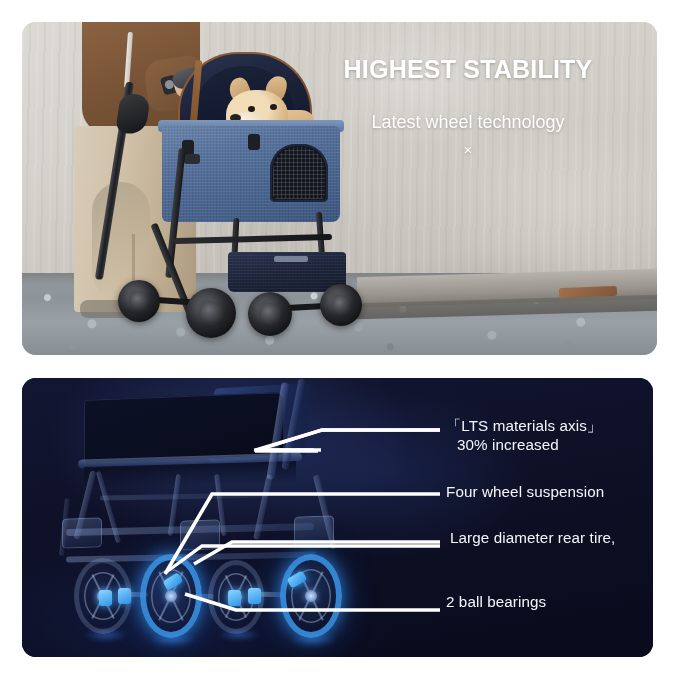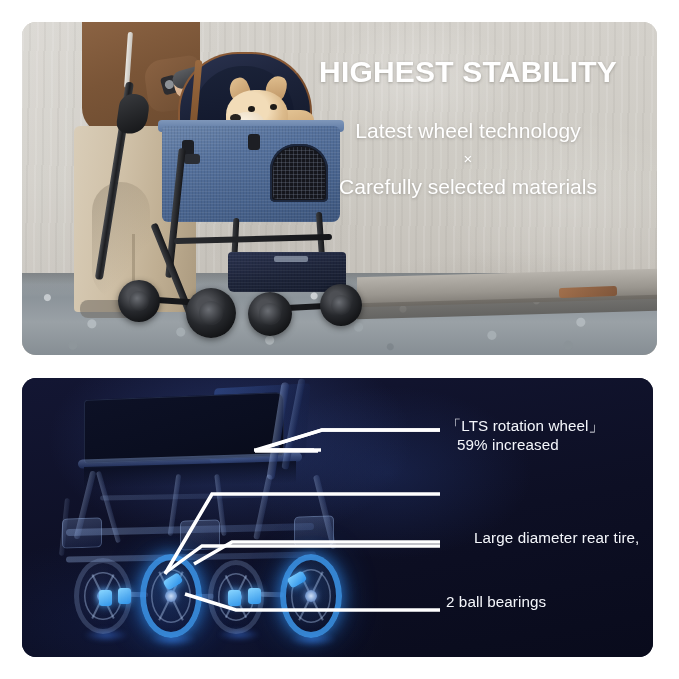--- a/index.html
+++ b/index.html
@@ -339,27 +339,27 @@
   }
   .ax1 { left:128px; top:276px; width:44px; height:6px; transform:rotate(4deg); }
   .ax2 { left:262px; top:282px; width:44px; height:6px; transform:rotate(-3deg); }
 
   
   .headline-block {
     position:absolute; left:268px; top:34px; width:356px;
     text-align:center; color:#ffffff;
   }
   .headline {
-    font-size: 30px; font-weight: 700; letter-spacing: .2px;
+    font-size: 25px; font-weight: 700; letter-spacing: .2px;
     line-height: 1.05;
     text-shadow: 0 1px 3px rgba(60,56,50,.35);
     white-space: nowrap;
   }
   .sub1, .sub2 {
-    font-size: 21px; font-weight: 400; line-height: 1.2;
+    font-size: 18px; font-weight: 400; line-height: 1.2;
     text-shadow: 0 1px 3px rgba(60,56,50,.30);
     white-space: nowrap;
   }
   .sub1 { margin-top: 30px; }
   .times {
     font-size: 15px; margin-top: 7px; margin-bottom: 7px;
     text-shadow: 0 1px 3px rgba(60,56,50,.30);
   }
 
   
@@ -517,21 +517,21 @@
   #callouts { position:absolute; left:0; top:0; width:631px; height:279px; }
 
   
   .label {
     position:absolute; color:#f4f6fb;
     font-size:15.2px; line-height:1.28;
     white-space:nowrap; letter-spacing:.1px;
   }
   .label.l1 { left:424px; top:38px; }
   .label.l2 { left:424px; top:104px; }
-  .label.l3 { left:452px; top:150px; }
+  .label.l3 { left:428px; top:150px; }
   .label.l4 { left:424px; top:214px; }
   .label .ln2 { padding-left: 11px; }
 </style>
 </head>
 <body>
 
 <div id="root">
 
   <div id="top-panel">
 
@@ -593,21 +593,20 @@
     <div class="axle ax2"></div>
     <div class="wheel w1"></div>
     <div class="wheel w2"></div>
     <div class="wheel w3"></div>
     <div class="wheel w4"></div>
 
     <div class="headline-block">
       <div class="headline">HIGHEST STABILITY</div>
       <div class="sub1">Latest wheel technology</div>
       <div class="times">×</div>
-      <div class="sub2">Carefully selected materials</div>
     </div>
   </div>
 
   <div id="bottom-panel">
 
     <div class="bg-glow"></div>
 
     <div class="xray">
       <div class="seat-back"></div>
       <div class="seat"></div>
@@ -715,22 +714,25 @@
         <path d="M234,72 L300,52 L418,52"></path>
         <path d="M143,196 L186,152 L418,112" opacity="0"></path>
         <path d="M143,196 L188,153 L418,153" opacity="0"></path>
         <path d="M143,196 L190,116 L418,116"></path>
         <path d="M172,186 L210,164 L418,164"></path>
         <path d="M163,216 L214,232 L418,232"></path>
       </g>
     </svg>
 
     <div class="label l1">
-      <div>「LTS rotation wheel」</div>
-      <div class="ln2">59% increased</div>
+      <div>「LTS materials axis」</div>
+      <div class="ln2">30% increased</div>
+    </div>
+    <div class="label l2">
+      <div>Four wheel suspension</div>
     </div>
     <div class="label l3">
       <div>Large diameter rear tire,</div>
     </div>
     <div class="label l4">
       <div>2 ball bearings</div>
     </div>
   </div>
 
 </div>

